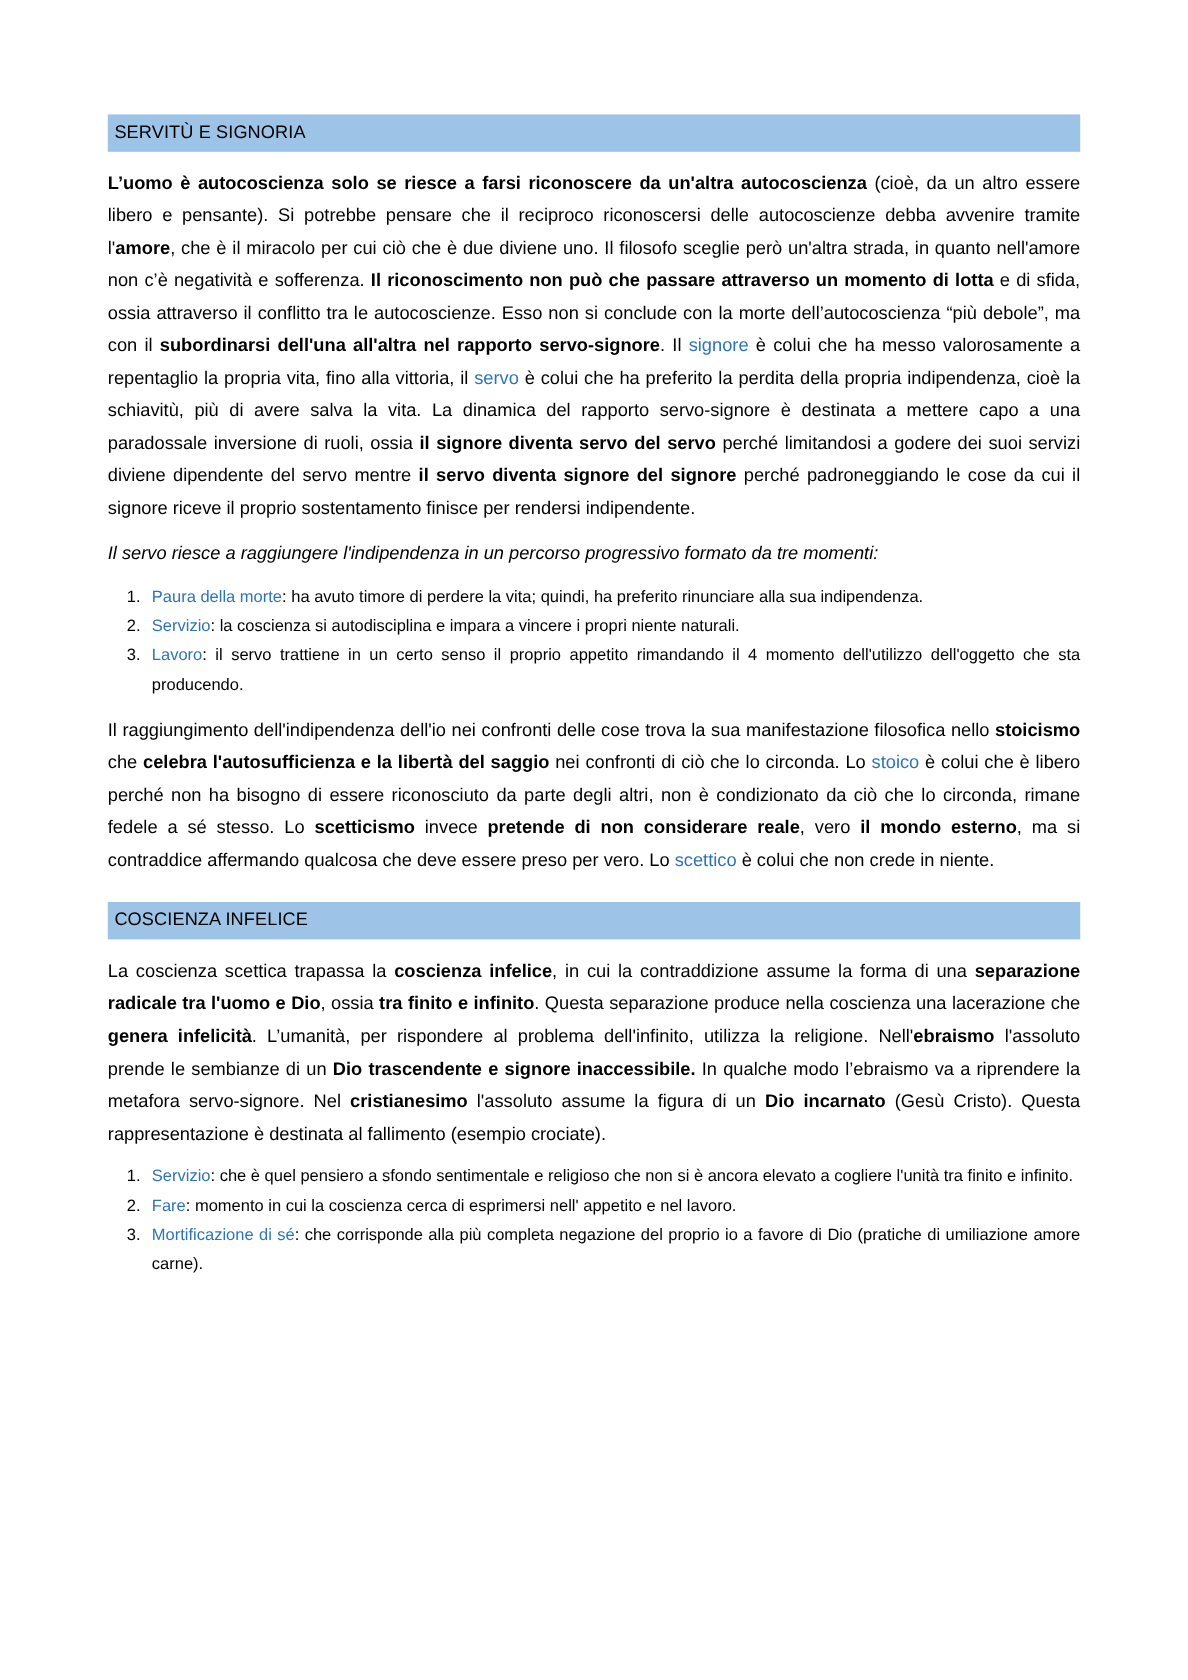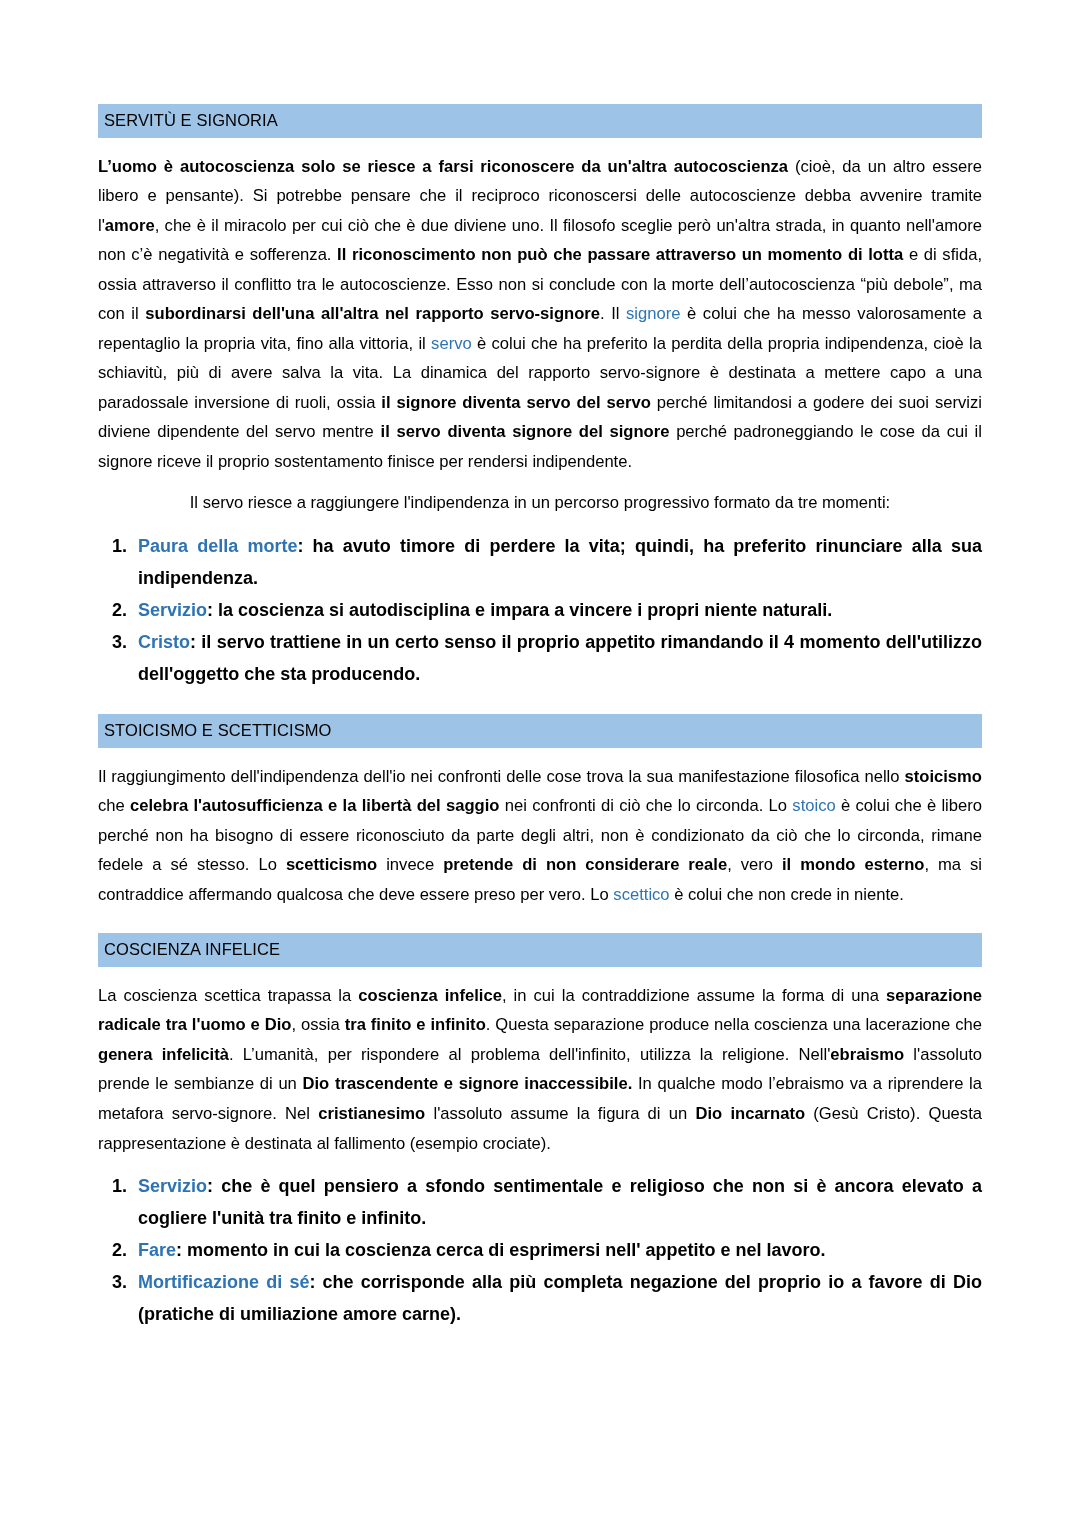--- a/index.html
+++ b/index.html
@@ -33,36 +33,36 @@
     margin-top: 24px;
   }
   p.body {
     font-family: "Liberation Sans", sans-serif;
     font-size: 16.6px;
     line-height: 1.78;
     text-align: justify;
     margin: 12px 0 12px 0;
   }
   p.body.nojust {
-    text-align: center;
+    text-align: left;
+    font-style: italic;
   }
   b {
     font-weight: bold;
   }
   .blue {
     color: #2e74b5;
   }
   ol.numlist {
     font-family: "Liberation Sans", sans-serif;
-    font-size: 18px;
+    font-size: 15px;
     line-height: 1.78;
     margin: 0 0 12px 0;
     padding-left: 34px;
     text-align: justify;
-    font-weight: bold;
   }
   ol.numlist > li {
     margin: 0 0 0 0;
     padding-left: 6px;
   }
   ol.numlist > li::marker {
     color: #000000;
   }
   .tight {
     margin-bottom: 2px;
@@ -78,24 +78,23 @@
 
   <div class="section-heading">SERVITÙ E SIGNORIA</div>
 
   <p class="body"><b>L’uomo è autocoscienza solo se riesce a farsi riconoscere da un'altra autocoscienza</b><span> (cioè, da un altro essere libero e pensante). Si potrebbe pensare che il reciproco riconoscersi delle autocoscienze debba avvenire tramite l'</span><b>amore</b><span>, che è il miracolo per cui ciò che è due diviene uno. Il filosofo sceglie però un'altra strada, in quanto nell'amore non c’è negatività e sofferenza. </span><b>Il riconoscimento non può che passare attraverso un momento di lotta</b><span> e di sfida, ossia attraverso il conflitto tra le autocoscienze. Esso non si conclude con la morte dell’autocoscienza “più debole”, ma con il </span><b>subordinarsi dell'una all'altra nel rapporto servo-signore</b><span>. Il </span><span class="blue">signore</span><span> è colui che ha messo valorosamente a repentaglio la propria vita, fino alla vittoria, il </span><span class="blue">servo</span><span> è colui che ha preferito la perdita della propria indipendenza, cioè la schiavitù, più di avere salva la vita. La dinamica del rapporto servo-signore è destinata a mettere capo a una paradossale inversione di ruoli, ossia </span><b>il signore diventa servo del servo</b><span> perché limitandosi a godere dei suoi servizi diviene dipendente del servo mentre </span><b>il servo diventa signore del signore</b><span> perché padroneggiando le cose da cui il signore riceve il proprio sostentamento finisce per rendersi indipendente.</span></p>
 
   <p class="body nojust tight">Il servo riesce a raggiungere l'indipendenza in un percorso progressivo formato da tre momenti:</p>
 
   <ol class="numlist">
     <li><span class="blue">Paura della morte</span><span>: ha avuto timore di perdere la vita; quindi, ha preferito rinunciare alla sua indipendenza.</span></li>
     <li><span class="blue">Servizio</span><span>: la coscienza si autodisciplina e impara a vincere i propri niente naturali.</span></li>
-    <li><span class="blue">Cristo</span><span>: il servo trattiene in un certo senso il proprio appetito rimandando il 4 momento dell'utilizzo dell'oggetto che sta producendo.</span></li>
+    <li><span class="blue">Lavoro</span><span>: il servo trattiene in un certo senso il proprio appetito rimandando il 4 momento dell'utilizzo dell'oggetto che sta producendo.</span></li>
   </ol>
 
-  <div class="section-heading spaced">STOICISMO E SCETTICISMO</div>
 
   <p class="body"><span>Il raggiungimento dell'indipendenza dell'io nei confronti delle cose trova la sua manifestazione filosofica nello </span><b>stoicismo</b><span> che </span><b>celebra l'autosufficienza e la libertà del saggio</b><span> nei confronti di ciò che lo circonda. Lo </span><span class="blue">stoico</span><span> è colui che è libero perché non ha bisogno di essere riconosciuto da parte degli altri, non è condizionato da ciò che lo circonda, rimane fedele a sé stesso. Lo </span><b>scetticismo</b><span> invece </span><b>pretende di non considerare reale</b><span>, vero </span><b>il mondo esterno</b><span>, ma si contraddice affermando qualcosa che deve essere preso per vero. Lo </span><span class="blue">scettico</span><span> è colui che non crede in niente.</span></p>
 
   <div class="section-heading spaced">COSCIENZA INFELICE</div>
 
   <p class="body"><span>La coscienza scettica trapassa la </span><b>coscienza infelice</b><span>, in cui la contraddizione assume la forma di una </span><b>separazione radicale tra l'uomo e Dio</b><span>, ossia </span><b>tra finito e infinito</b><span>. Questa separazione produce nella coscienza una lacerazione che </span><b>genera infelicità</b><span>. L’umanità, per rispondere al problema dell'infinito, utilizza la religione. Nell'</span><b>ebraismo</b><span> l'assoluto prende le sembianze di un </span><b>Dio trascendente e signore inaccessibile.</b><span> In qualche modo l’ebraismo va a riprendere la metafora servo-signore. Nel </span><b>cristianesimo</b><span> l'assoluto assume la figura di un </span><b>Dio incarnato</b><span> (Gesù Cristo). Questa rappresentazione è destinata al fallimento (esempio crociate).</span></p>
 
 
   <ol class="numlist">
     <li><span class="blue">Servizio</span><span>: che è quel pensiero a sfondo sentimentale e religioso che non si è ancora elevato a cogliere l'unità tra finito e infinito.</span></li>

